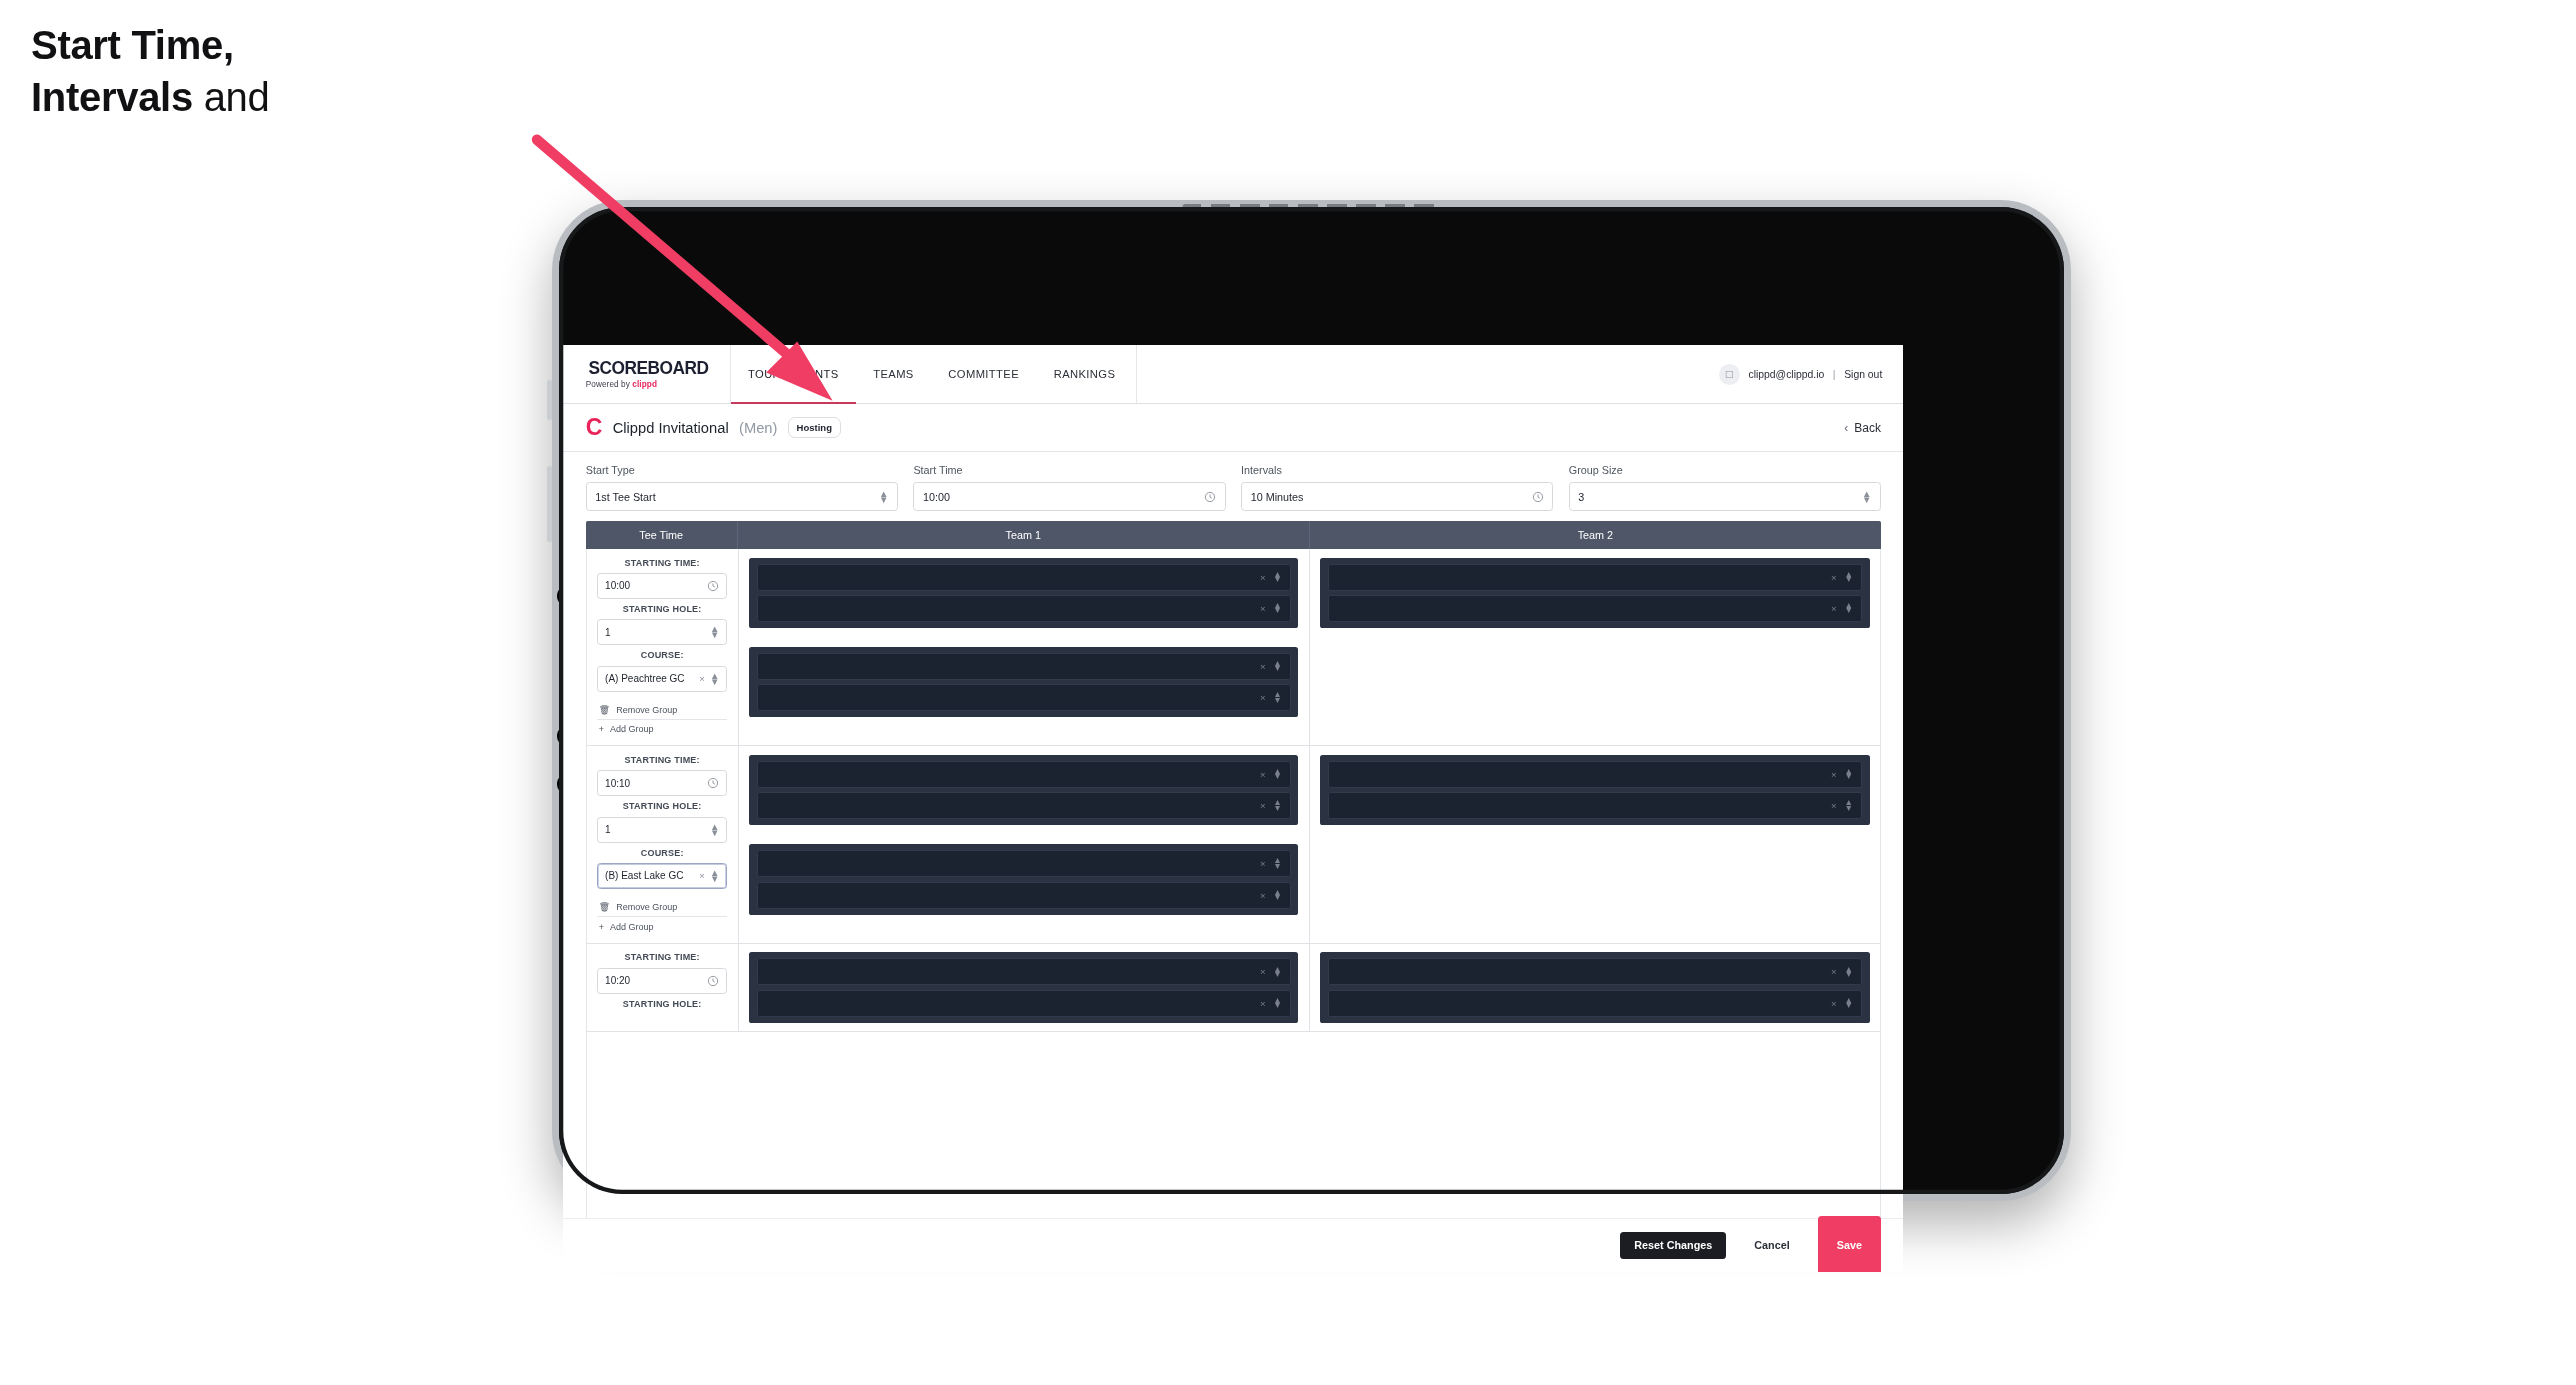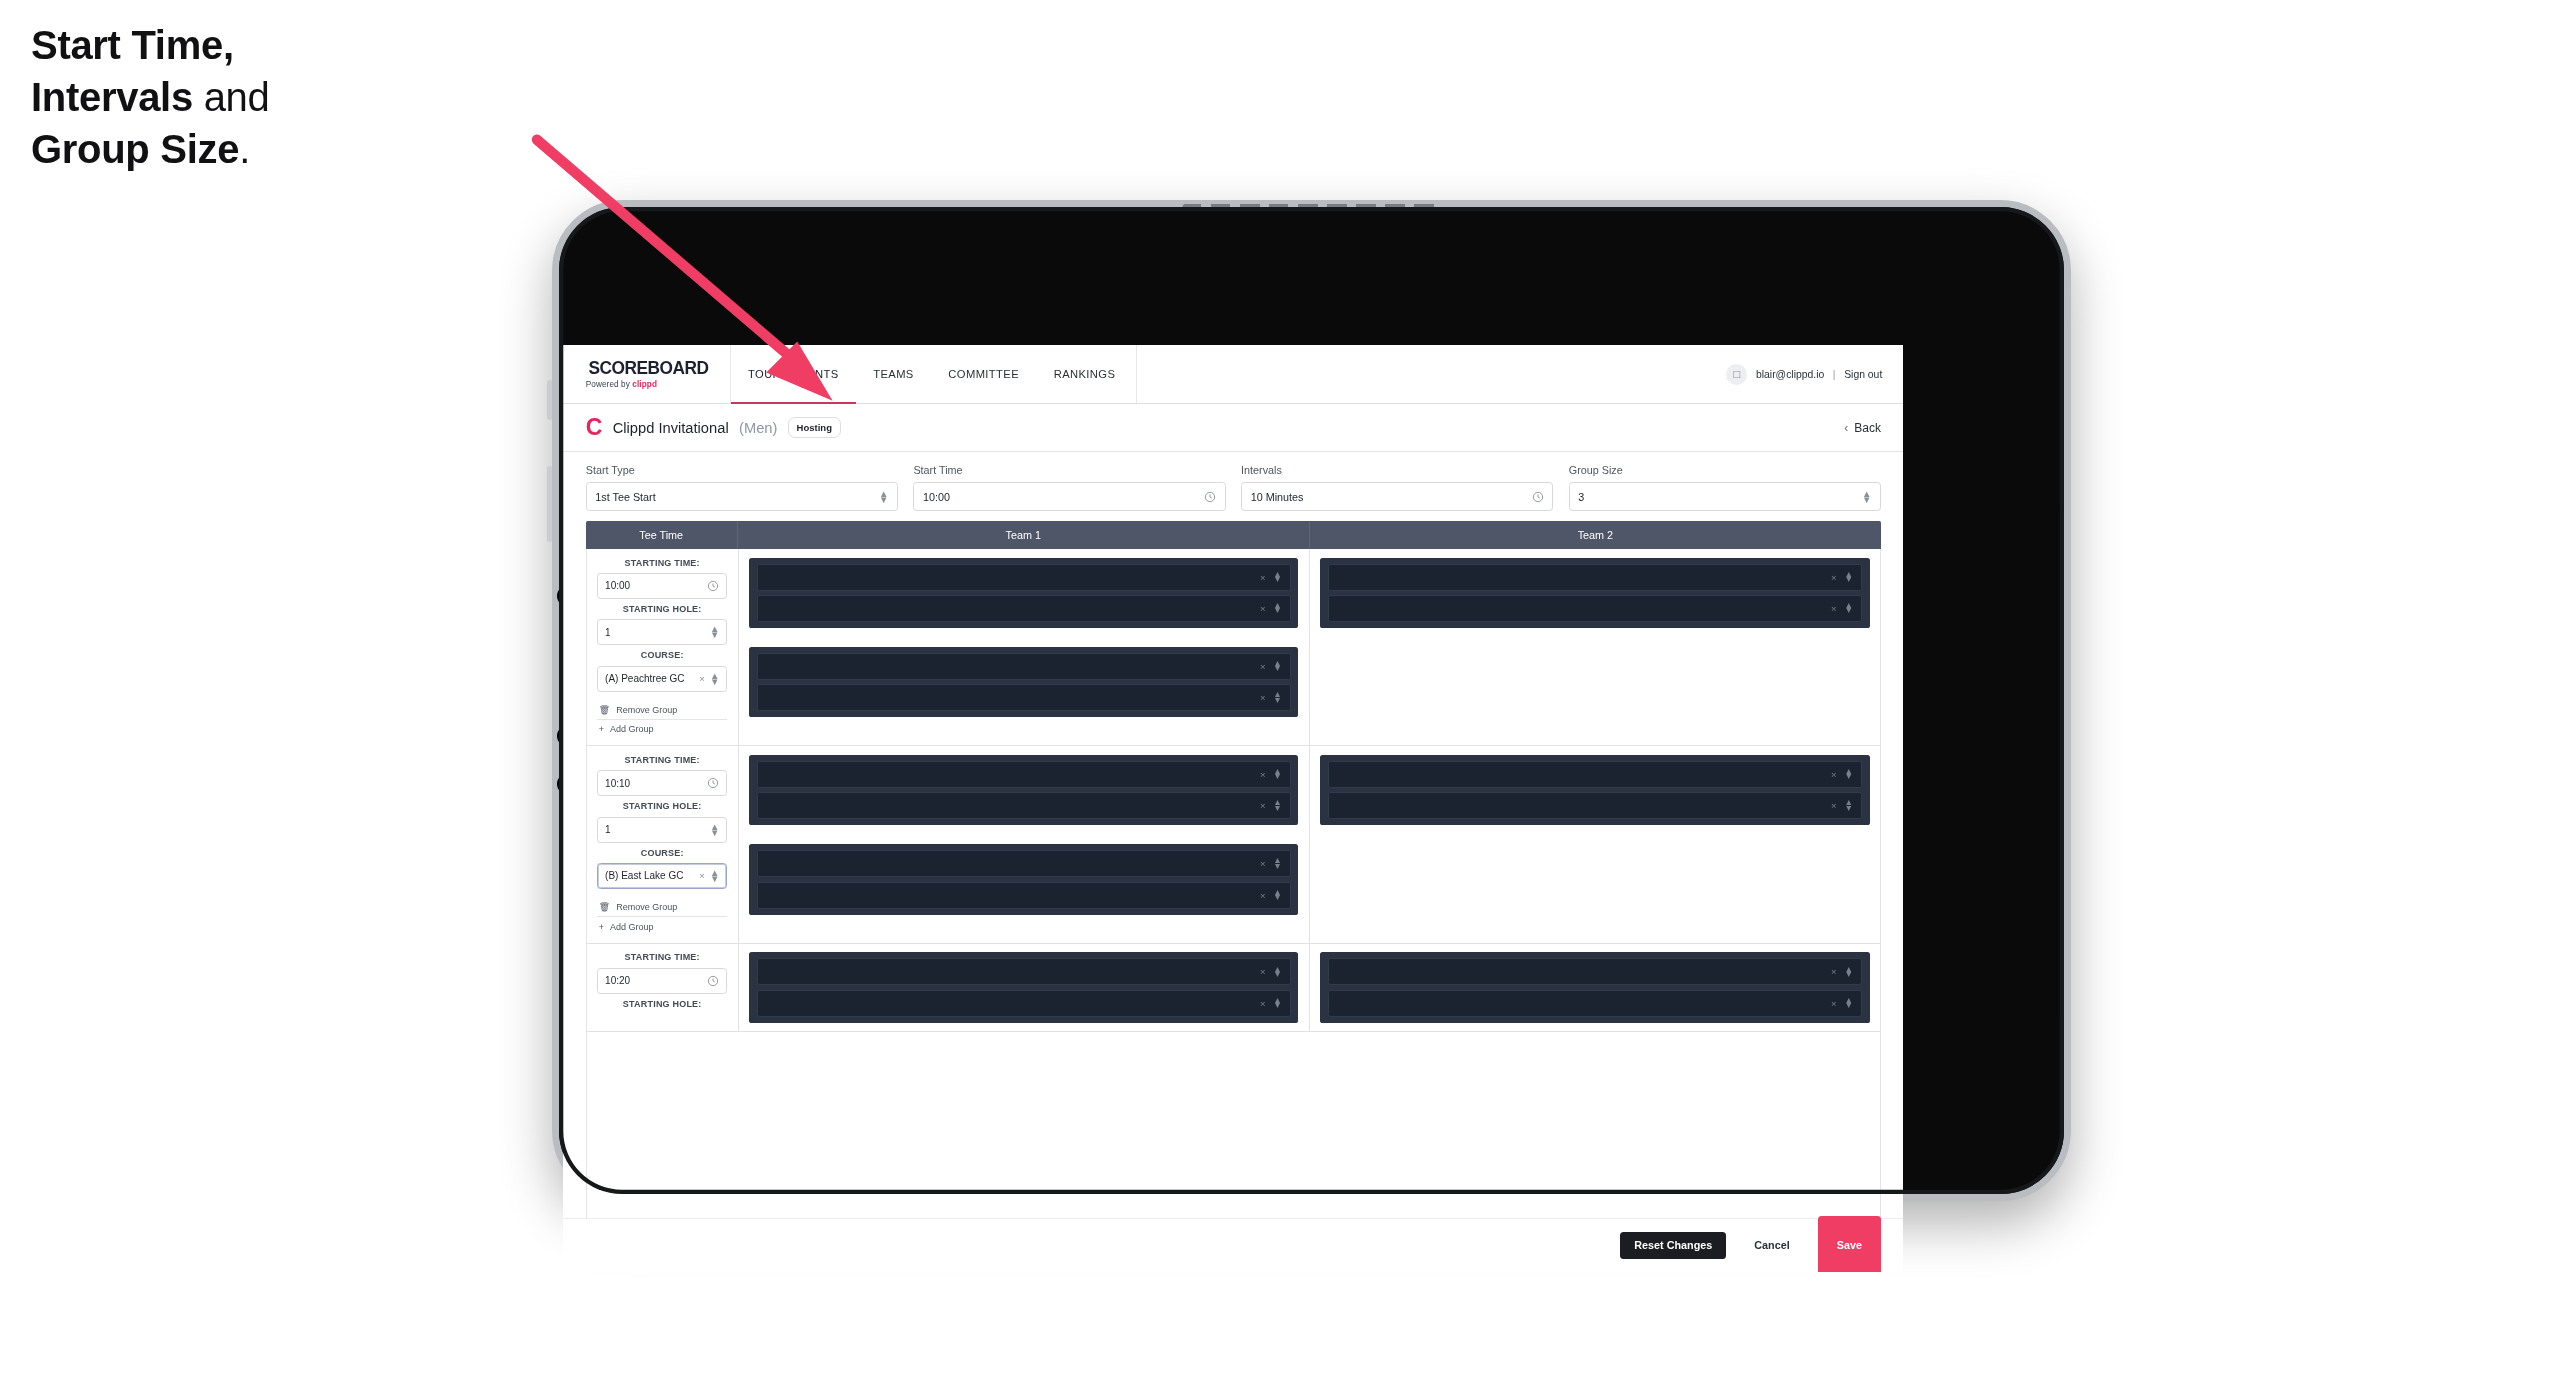--- a/index.html
+++ b/index.html
@@ -186,21 +186,20 @@
   #arrow{ position:absolute; left:518px; top:129px; width:362px; height:311px; pointer-events:none;}
 </style>
 </head>
 <body>
 
 <div id="stage">
 
   <div class="caption" id="caption">
       <span class="cap-line"><span class="b">Start Time,</span></span>
       <span class="cap-line"><span class="b">Intervals</span><span class="n"> and</span></span>
-      <span class="cap-line"><span class="b">Group Size</span><span class="n">.</span></span>
     </div>
 
   <div id="tablet">
     <div class="top-speaker"></div>
     <div class="side-btn sb1"></div>
     <div class="side-btn sb2"></div>
     <div class="bezel-dot dot-a"></div>
     <div class="bezel-dot dot-b"></div>
     <div class="bezel-dot dot-c"></div>
     <div class="bezel-dot dot-d"></div>
@@ -215,21 +214,21 @@
         </div>
         <div class="navlinks" id="navlinks">
             <div class="navlink active">TOURNAMENTS</div>
             <div class="navlink">TEAMS</div>
             <div class="navlink">COMMITTEE</div>
             <div class="navlink">RANKINGS</div>
           </div>
         <div class="nav-spacer"></div>
         <div class="acct">
           <div class="avatar">☐</div>
-          <span class="acct-mail">blair@clippd.io</span>
+          <span class="acct-mail">clippd@clippd.io</span>
           <span class="acct-sep">|</span>
           <span class="acct-signout">Sign out</span>
         </div>
       </div>
 
       <div class="crumb">
         <span class="cmark">C</span>
         <span class="ctitle">Clippd Invitational</span>
         <span class="csub">(Men)</span>
         <span class="badge">Hosting</span>

